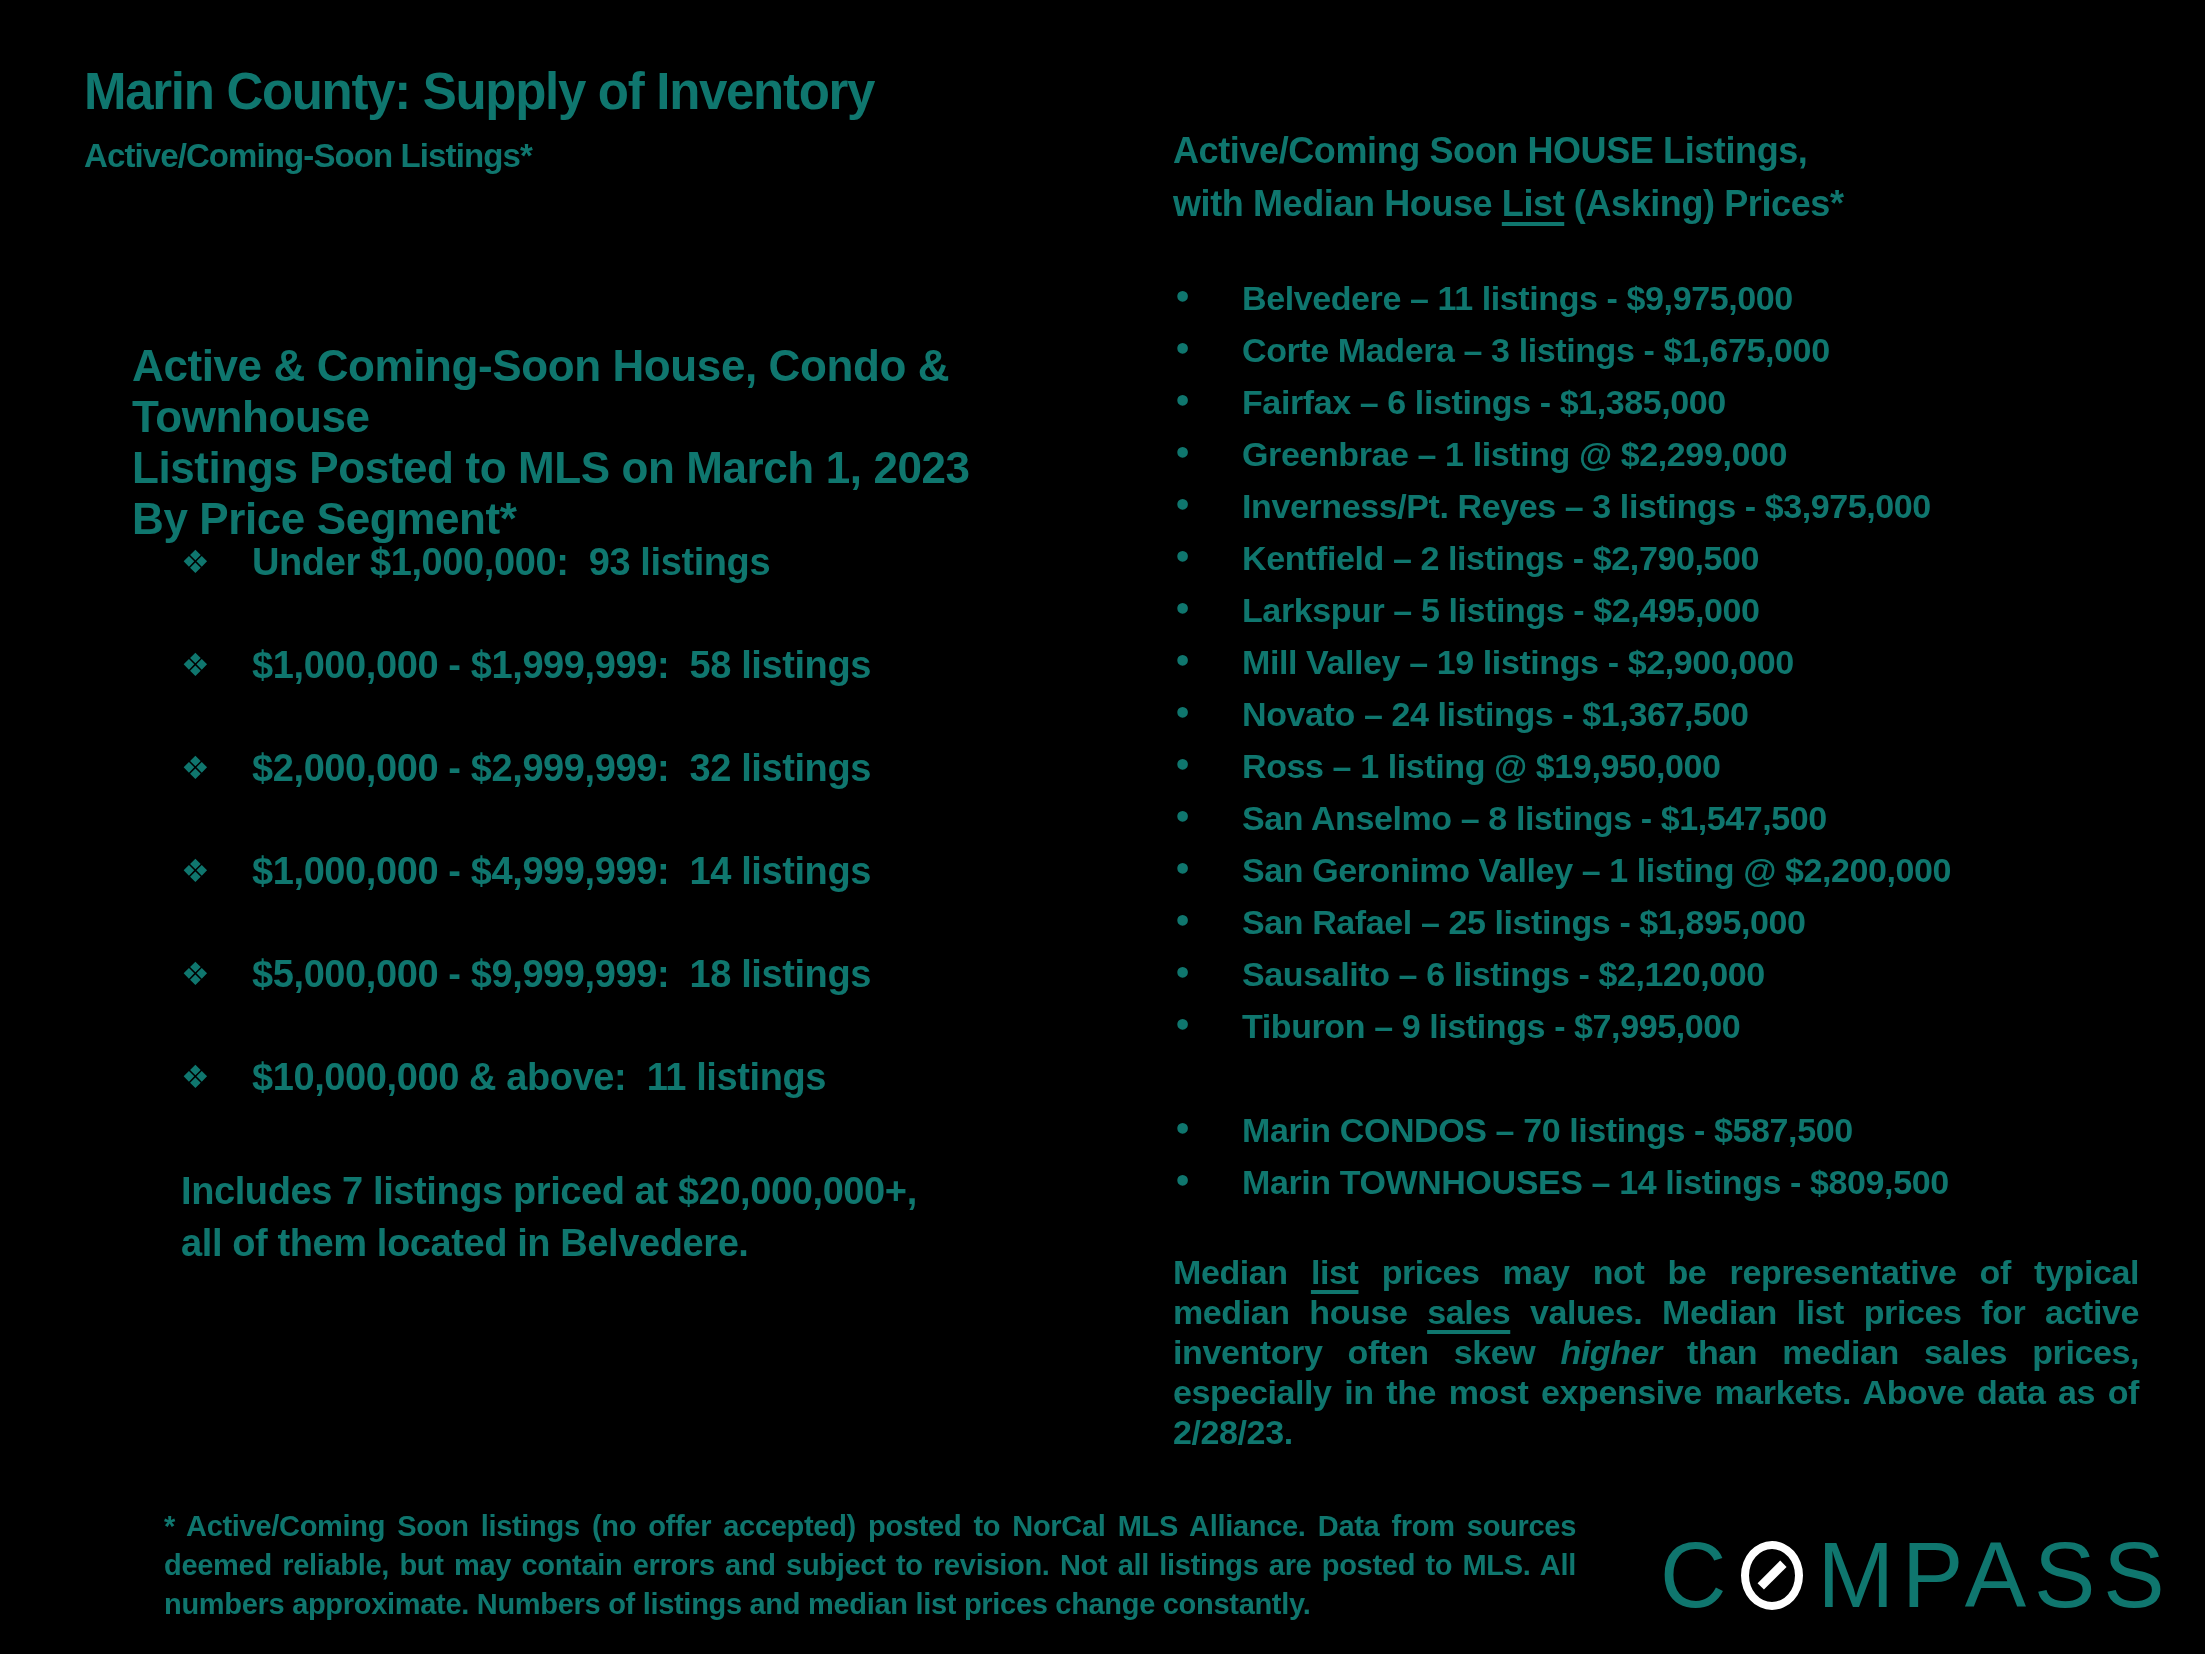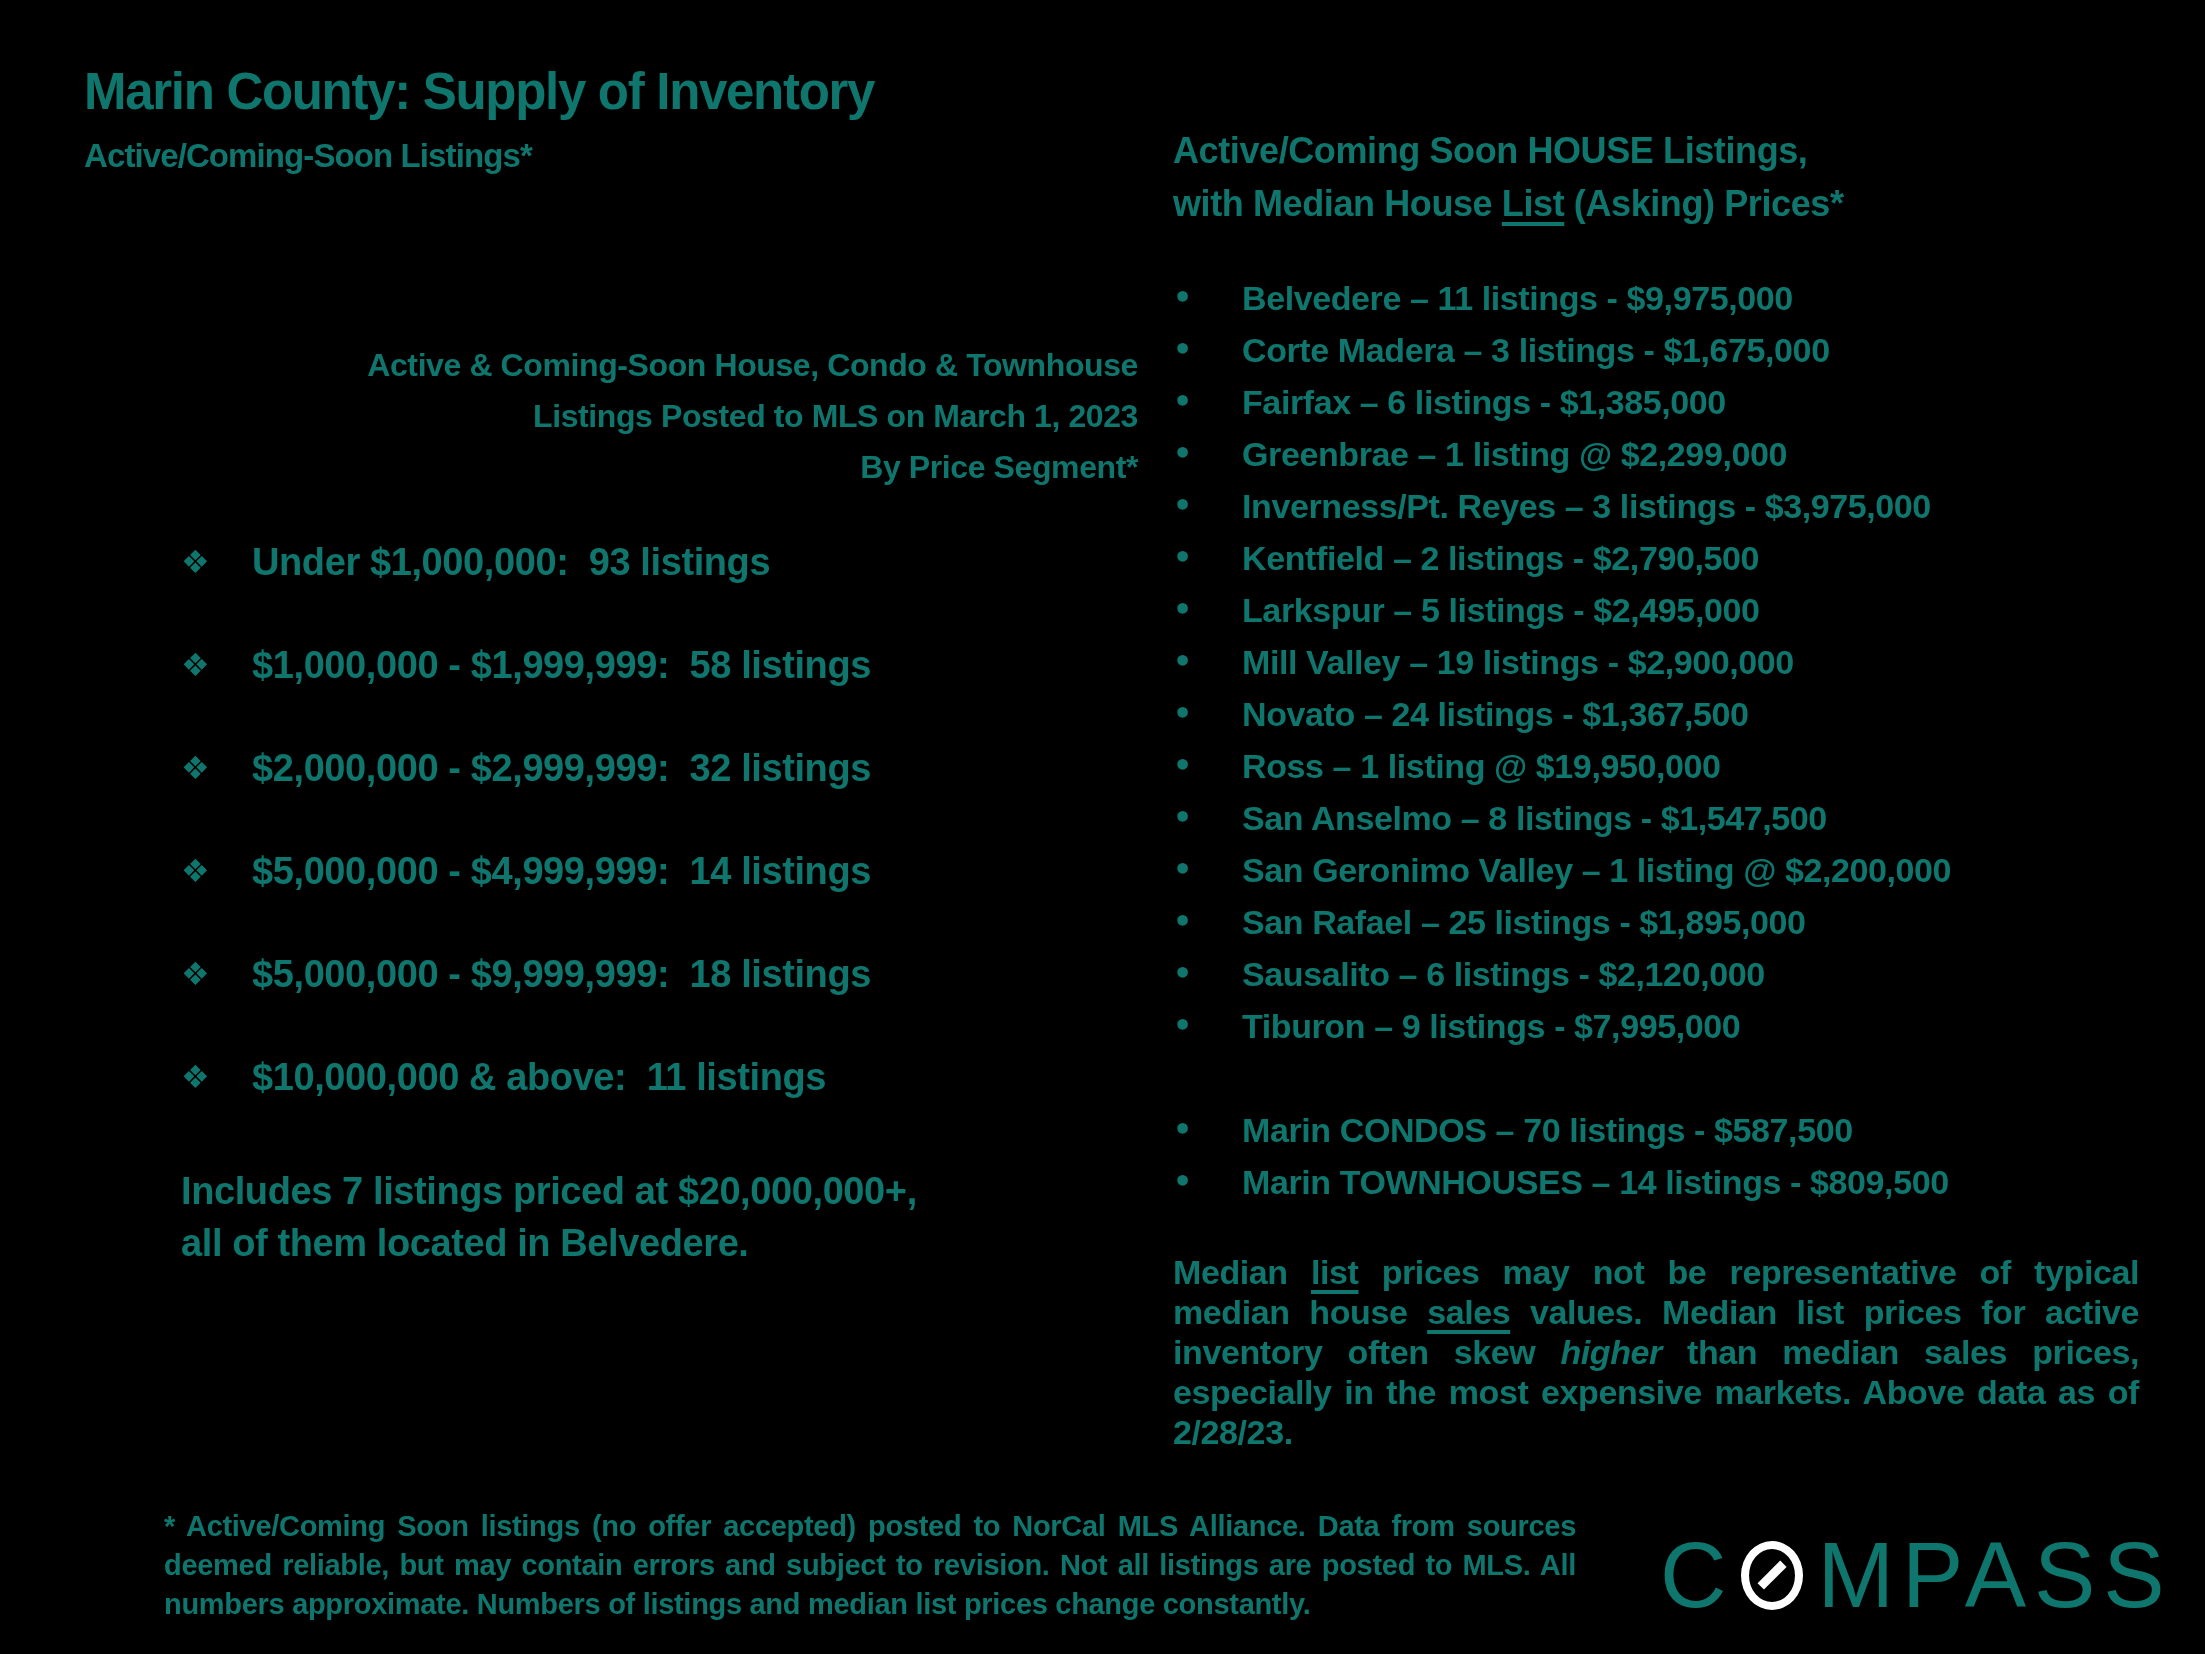--- a/index.html
+++ b/index.html
@@ -28,22 +28,22 @@
     top: 132px;
     font-size: 33px;
     letter-spacing: -0.9px;
     line-height: 48px;
   }
   .left-heading {
     position: absolute;
     left: 132px;
     top: 340px;
     width: 1006px;
-    text-align: right;
-    font-size: 32px;
+    text-align: left;
+    font-size: 44px;
     line-height: 51px;
     letter-spacing: -0.4px;
   }
   .left-list { position: absolute; left: 181px; top: 540px; }
   .b-item { display: flex; align-items: flex-start; }
   .left-list .b-item { margin-bottom: 59px; font-size: 38px; line-height: 44px; }
   .left-list .bullet {
     flex: none;
     width: 71px;
     font-family: "DejaVu Sans", sans-serif;
@@ -136,21 +136,21 @@
     <div class="b-item">
       <span class="bullet">❖</span>
       <span class="text">$1,000,000 - $1,999,999:  58 listings</span>
     </div>
     <div class="b-item">
       <span class="bullet">❖</span>
       <span class="text">$2,000,000 - $2,999,999:  32 listings</span>
     </div>
     <div class="b-item">
       <span class="bullet">❖</span>
-      <span class="text">$5,000,000 - $4,999,999:  14 listings</span>
+      <span class="text">$1,000,000 - $4,999,999:  14 listings</span>
     </div>
     <div class="b-item">
       <span class="bullet">❖</span>
       <span class="text">$5,000,000 - $9,999,999:  18 listings</span>
     </div>
     <div class="b-item">
       <span class="bullet">❖</span>
       <span class="text">$10,000,000 &amp; above:  11 listings</span>
     </div>
   </div>

